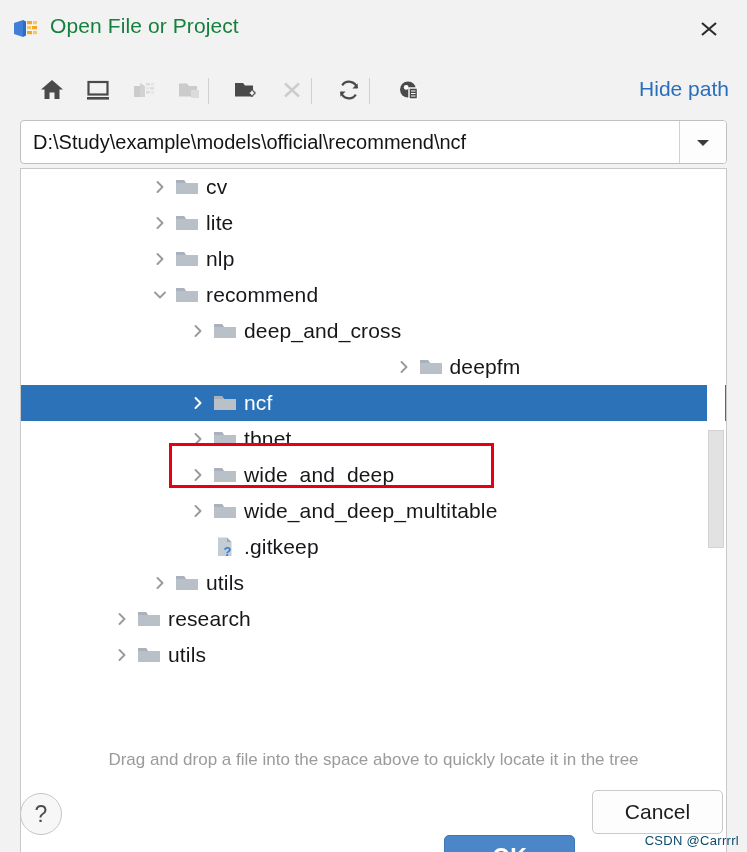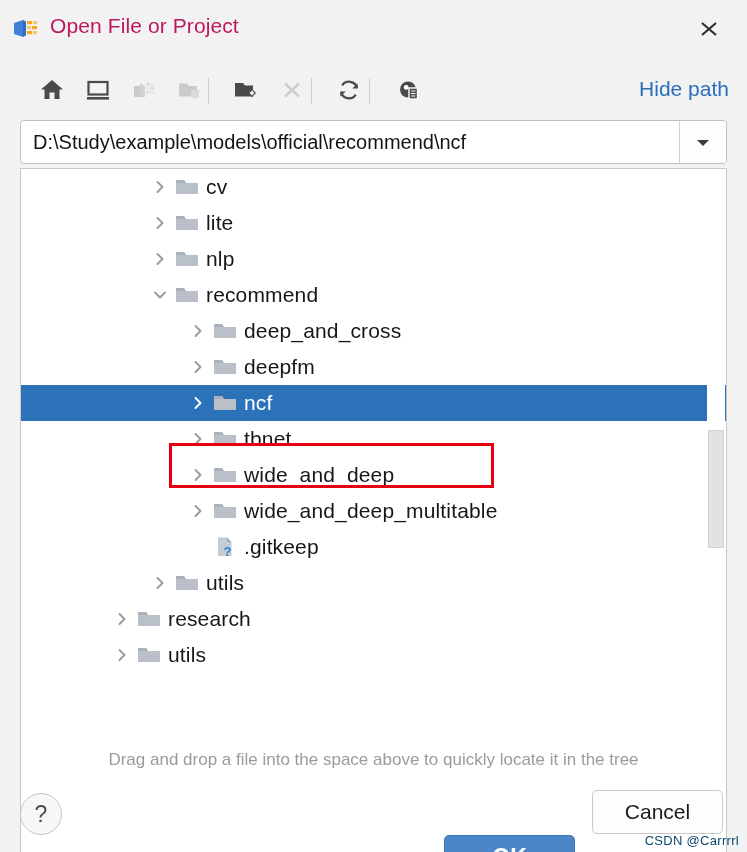--- a/index.html
+++ b/index.html
@@ -32,21 +32,21 @@
   }
   #app-icon {
     position: absolute;
     left: 13px; top: 18px;
     width: 26px; height: 24px;
   }
   #title-text {
     position: absolute;
     left: 50px; top: 14px;
     font-size: 21px;
-    color: #be185d;
+    color: #15803d;
     letter-spacing: 0.1px;
     white-space: nowrap;
   }
   #close-button {
     position: absolute;
     left: 690px; top: 12px;
     width: 38px; height: 34px;
     cursor: pointer;
   }
   #close-button svg { display: block; }
@@ -434,21 +434,21 @@
             </svg>
           </span>
           <span class="node-icon">
             <svg width="24" height="20" viewBox="0 0 24 20">
               <path d="M1,3 L9,3 L11,6 L23,6 L23,17 L1,17 Z" fill="#b9c0c8"></path>
               <path d="M1,3 L9,3 L11,6 L1,6 Z" fill="#a9b2bc"></path>
             </svg>
           </span>
           <span class="node-label">deep_and_cross</span>
         </div>
-        <div class="tree-row" style="padding-left: 164px;">
+        <div class="tree-row" style="padding-left: 164px; justify-content: center;">
           <span class="node-arrow" style="color: rgb(154, 154, 154);">
             <svg width="14" height="14" viewBox="0 0 14 14">
               <path d="M4.5,2 L9.5,7 L4.5,12" stroke="currentColor" stroke-width="1.9" fill="none" stroke-linecap="round" stroke-linejoin="round"></path>
             </svg>
           </span>
           <span class="node-icon">
             <svg width="24" height="20" viewBox="0 0 24 20">
               <path d="M1,3 L9,3 L11,6 L23,6 L23,17 L1,17 Z" fill="#b9c0c8"></path>
               <path d="M1,3 L9,3 L11,6 L1,6 Z" fill="#a9b2bc"></path>
             </svg>

